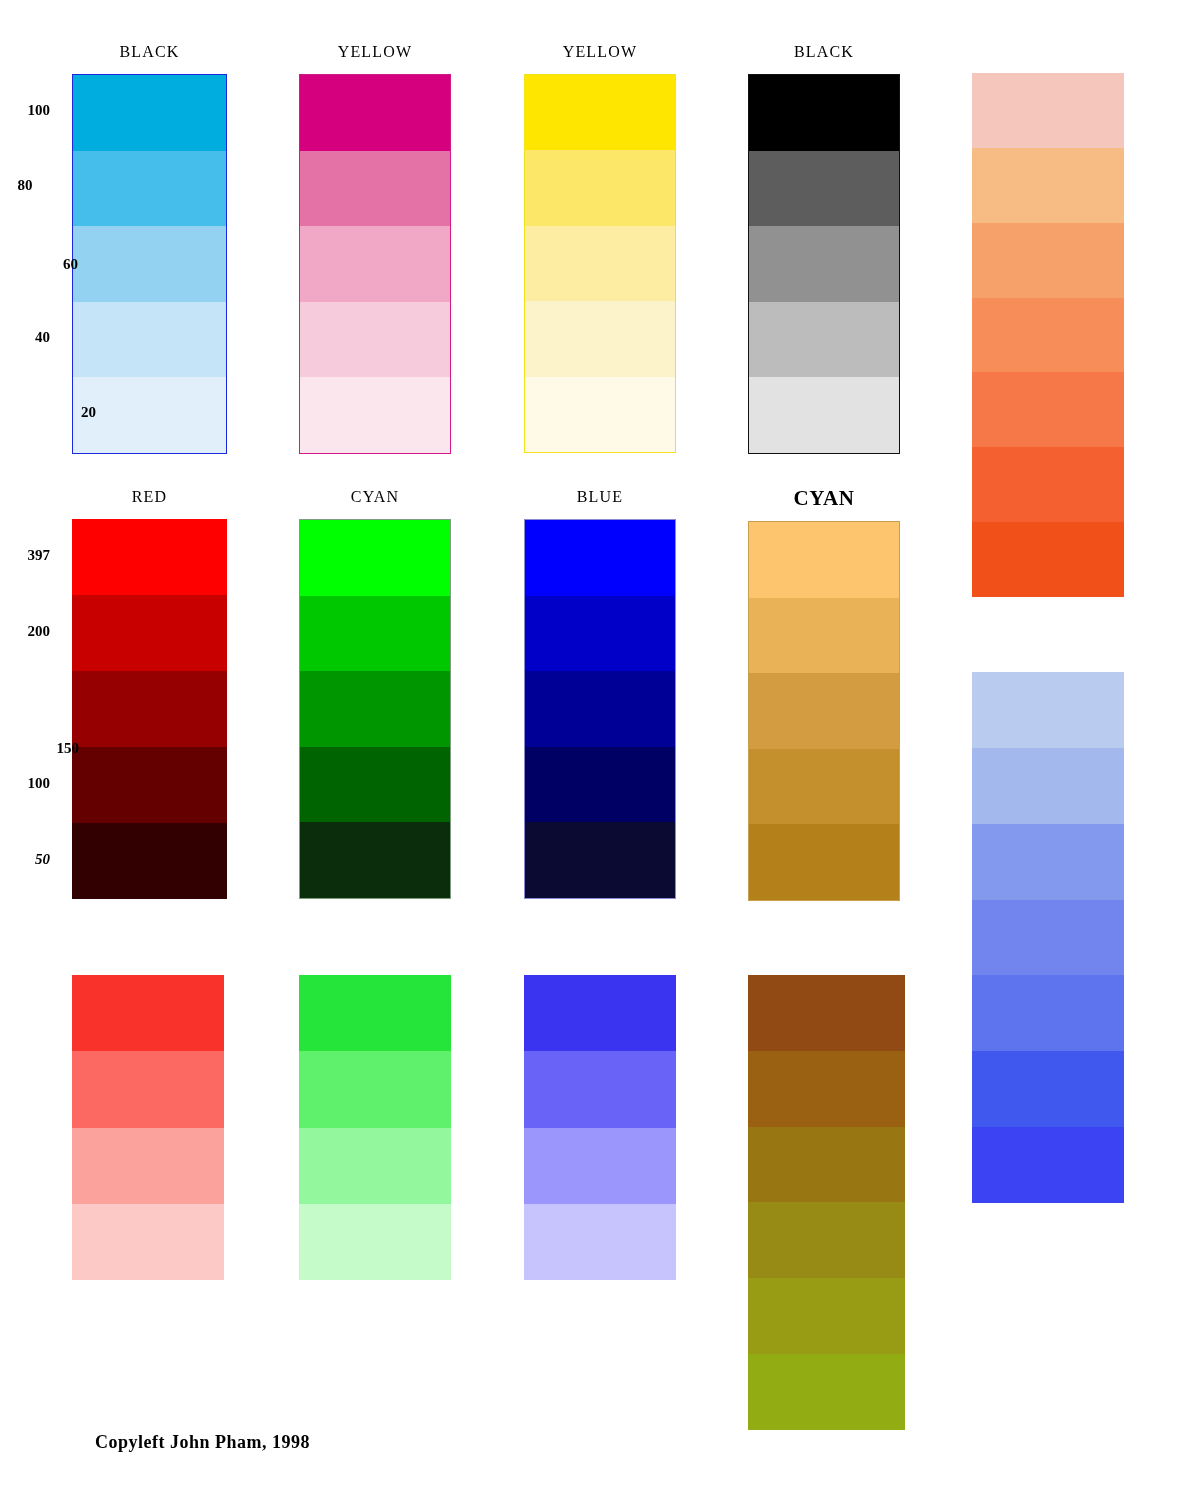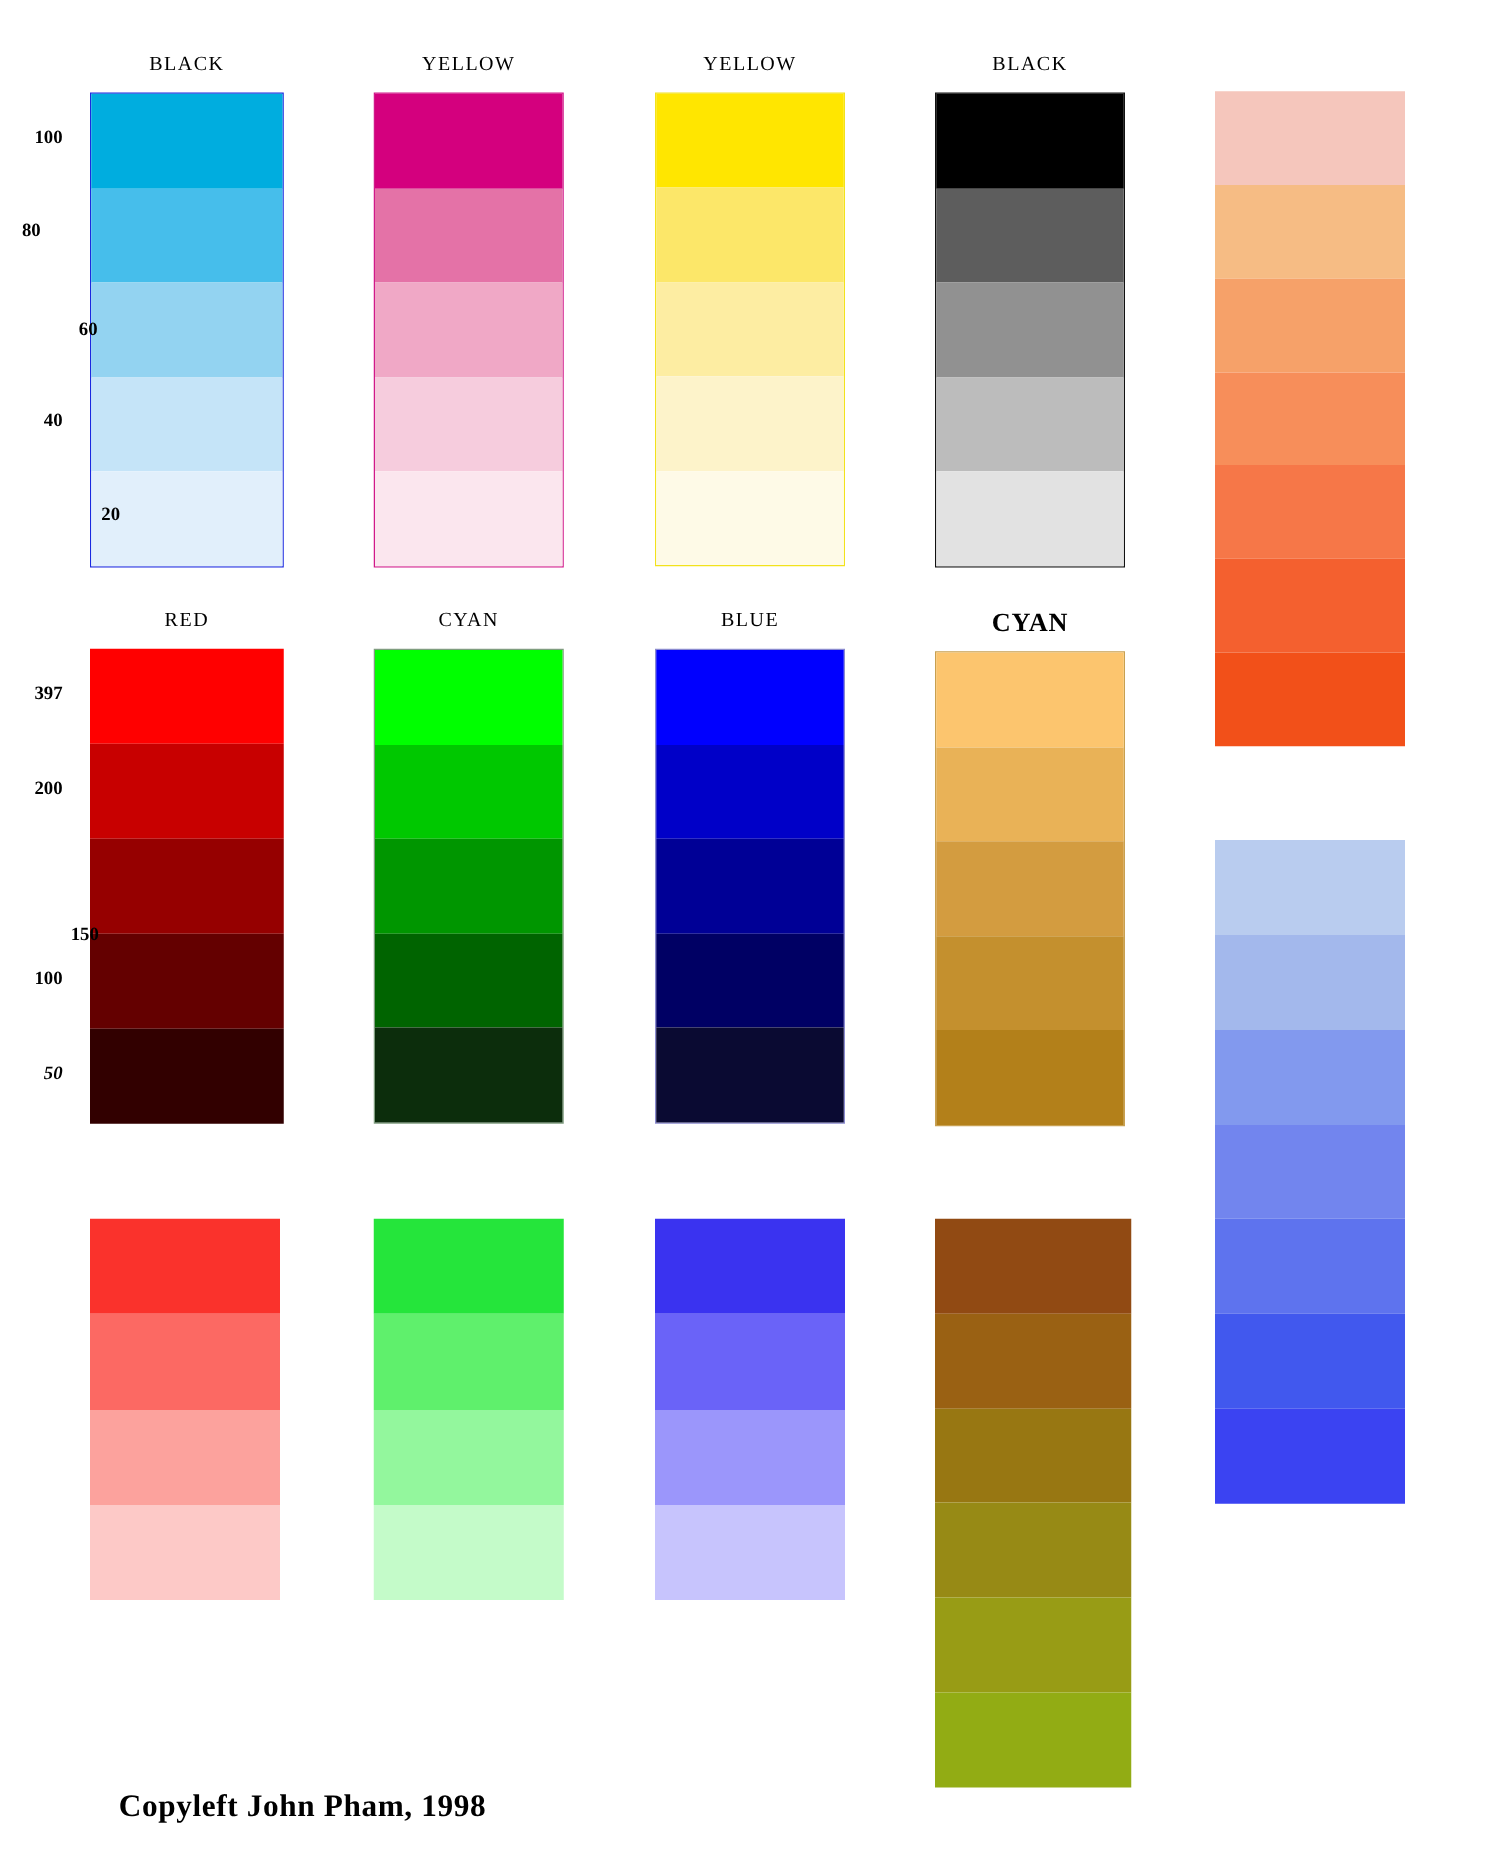--- a/index.html
+++ b/index.html
@@ -49,21 +49,21 @@
     font-weight: bold;
     color: #000000;
     text-align: right;
     white-space: nowrap;
   }
   #credit {
     position: absolute;
     left: 95px;
     top: 1432px;
     font-family: "Liberation Serif", "DejaVu Serif", serif;
-    font-size: 25px;
+    font-size: 18px;
     font-weight: bold;
     color: #000000;
     letter-spacing: 0.5px;
     white-space: nowrap;
   }
 </style>
 </head>
 <body>
 
 <div id="page-root">

